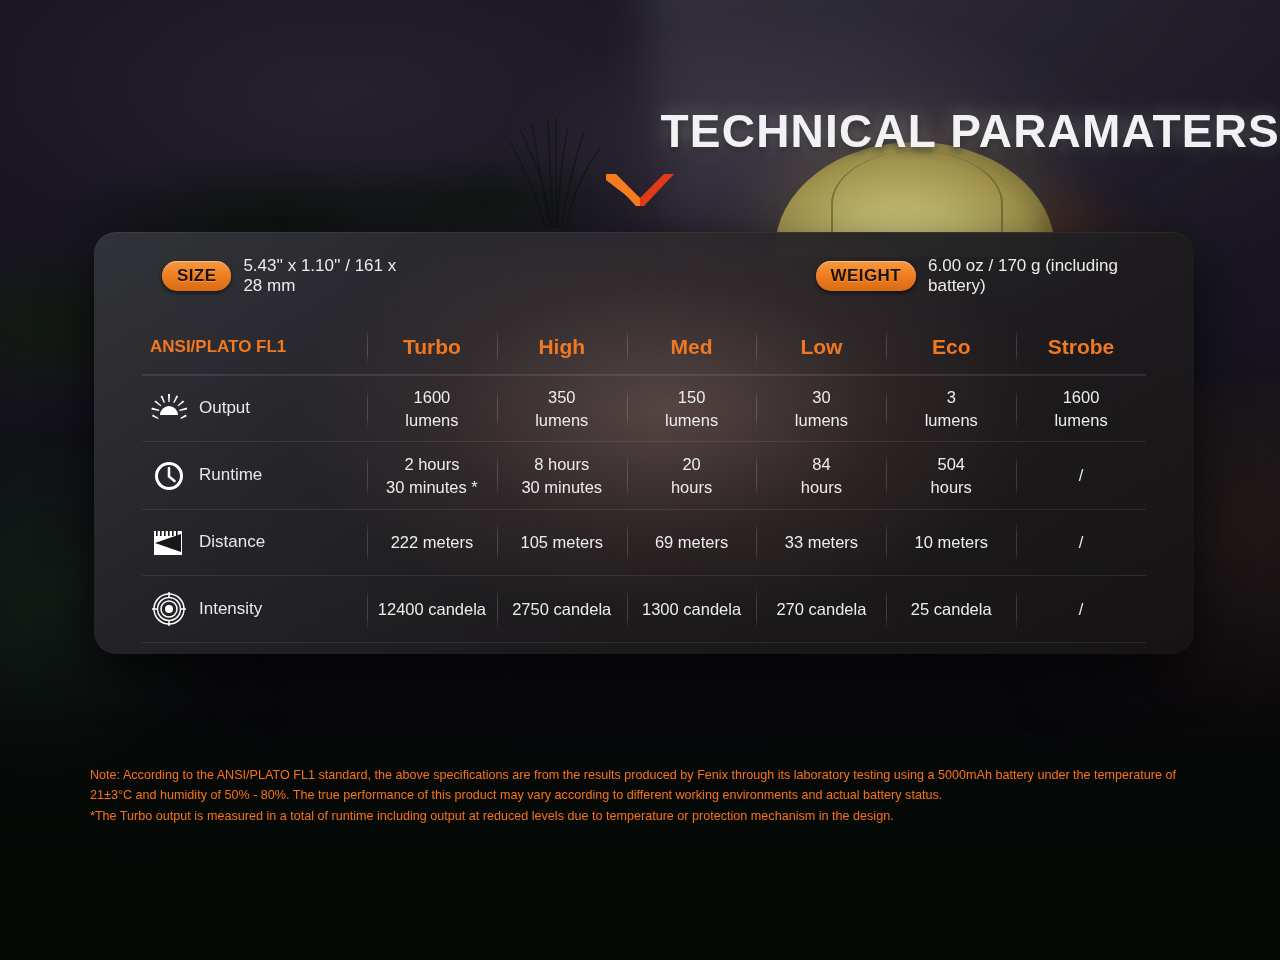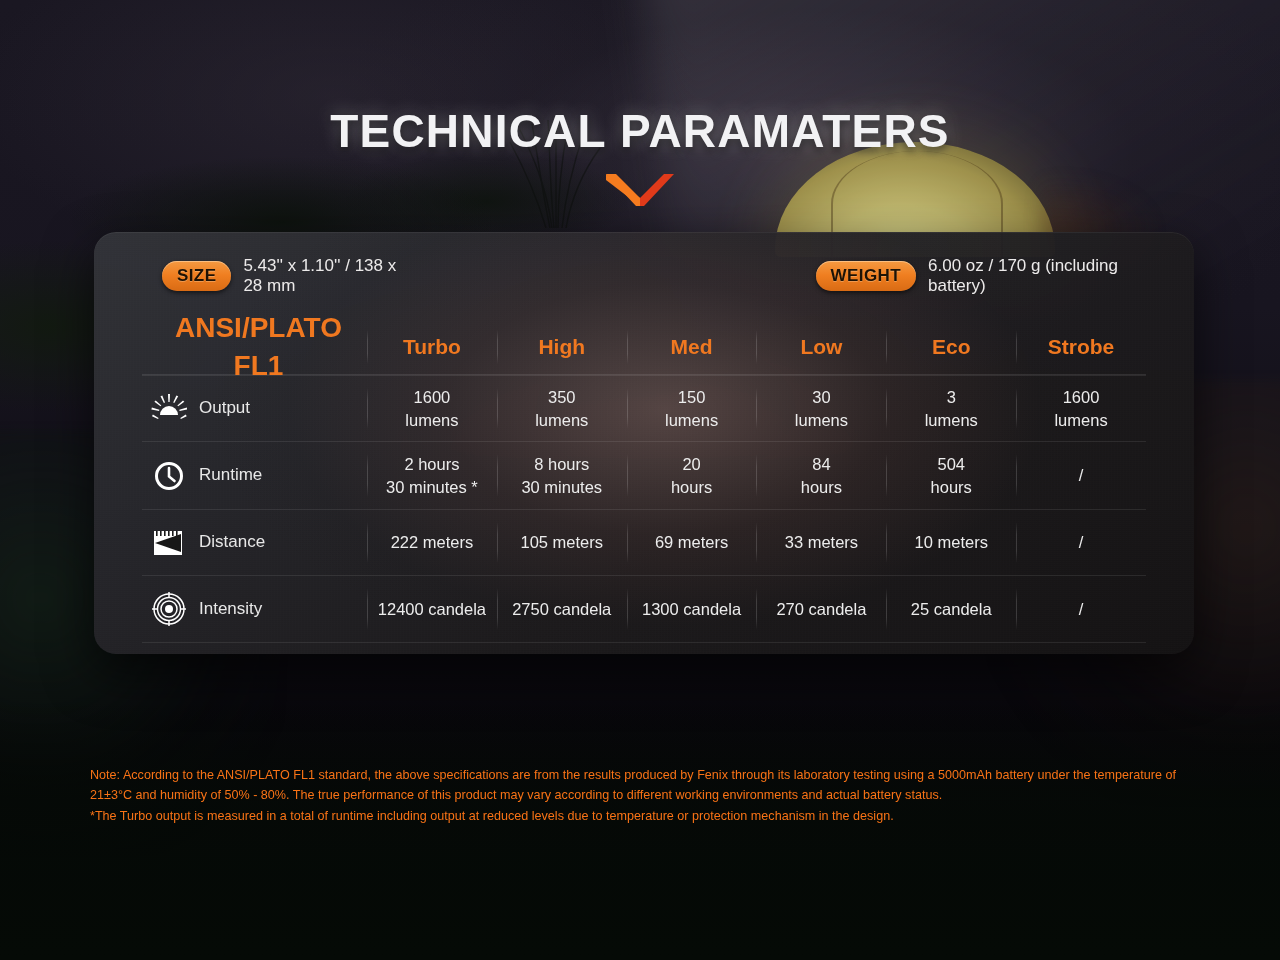--- a/index.html
+++ b/index.html
@@ -67,21 +67,21 @@
     background:radial-gradient(ellipse at 20% 40%, rgba(20,40,24,0.55) 0%, rgba(6,14,8,0.2) 55%, rgba(0,0,0,0) 80%);
     filter:blur(4px);
   }
   .right-foliage{
     position:absolute; right:-30px; top:380px; width:320px; height:420px;
     background:radial-gradient(ellipse at 80% 35%, rgba(70,48,28,0.30) 0%, rgba(20,12,6,0.12) 55%, rgba(0,0,0,0) 80%);
     filter:blur(5px);
   }
 
   
-  .title-wrap { position:absolute; top:104px; left:0; width:100%; text-align:center; z-index:6; }
+  .title-wrap { position:absolute; top:104px; left:0; width:100%; text-align:right; z-index:6; }
   .title {
     font-size:46px; font-weight:bold; letter-spacing:1.2px; color:#f2f2f4;
     text-shadow:0 0 18px rgba(255,255,255,0.35), 0 3px 10px rgba(0,0,0,0.8);
     font-family:"Liberation Sans", sans-serif;
   }
   .chevron { margin:14px auto 0; width:68px; height:34px; position:relative; }
   .chevron svg { display:block; }
 
   
   .panel {
@@ -124,21 +124,21 @@
     text-align:center; color:#ececec; font-size:16.5px; line-height:1.34;
     position:relative;
   }
   .cell.lbl { flex:0 0 225px; justify-content:flex-start; padding-left:8px; }
   .cell.c   { flex:1 1 0; }
   .cell + .cell:before{
     content:""; position:absolute; left:0; top:18%; height:64%; width:1px;
     background:linear-gradient(180deg, rgba(255,255,255,0) 0%, rgba(255,255,255,0.16) 30%, rgba(255,255,255,0.16) 70%, rgba(255,255,255,0) 100%);
   }
   .row.head .cell { height:54px; color:#f07820; font-weight:bold; font-size:21px; }
-  .row.head .cell.lbl { font-size:28px; }
+  .row.head .cell.lbl { font-size:17px; }
   .row.body .cell { height:65px; }
   .row.tall .cell { height:67px; }
   .row.wide .cell { height:66px; }
   .lbl-inner { display:flex; align-items:center; gap:11px; }
   .lbl-text { color:#e8e8e8; font-size:17px; font-weight:normal; line-height:1.18; text-align:left; }
   .ico { width:38px; height:34px; display:flex; align-items:center; justify-content:center; flex:0 0 38px; }
   .ico svg { display:block; }
   .span-cell { flex:1 1 0; display:flex; align-items:center; justify-content:center; color:#ececec; font-size:13px; position:relative; }
   .span-cell:before{
     content:""; position:absolute; left:0; top:18%; height:64%; width:1px;
@@ -189,21 +189,21 @@
     </svg>
   </div>
 </div>
 
 <div class="panel">
   <div class="panel-noise"></div>
 
   <div class="summary">
     <div class="sumitem size">
       <span class="pill">SIZE</span>
-      <span class="sumtext">5.43'' x 1.10'' / 138 x 28 mm</span>
+      <span class="sumtext">5.43'' x 1.10'' / 161 x 28 mm</span>
     </div>
     <div class="sumitem weight">
       <span class="pill">WEIGHT</span>
       <span class="sumtext">6.00 oz / 170 g (including battery)</span>
     </div>
   </div>
 
   <div class="tbl">
 
     <div class="row head">

